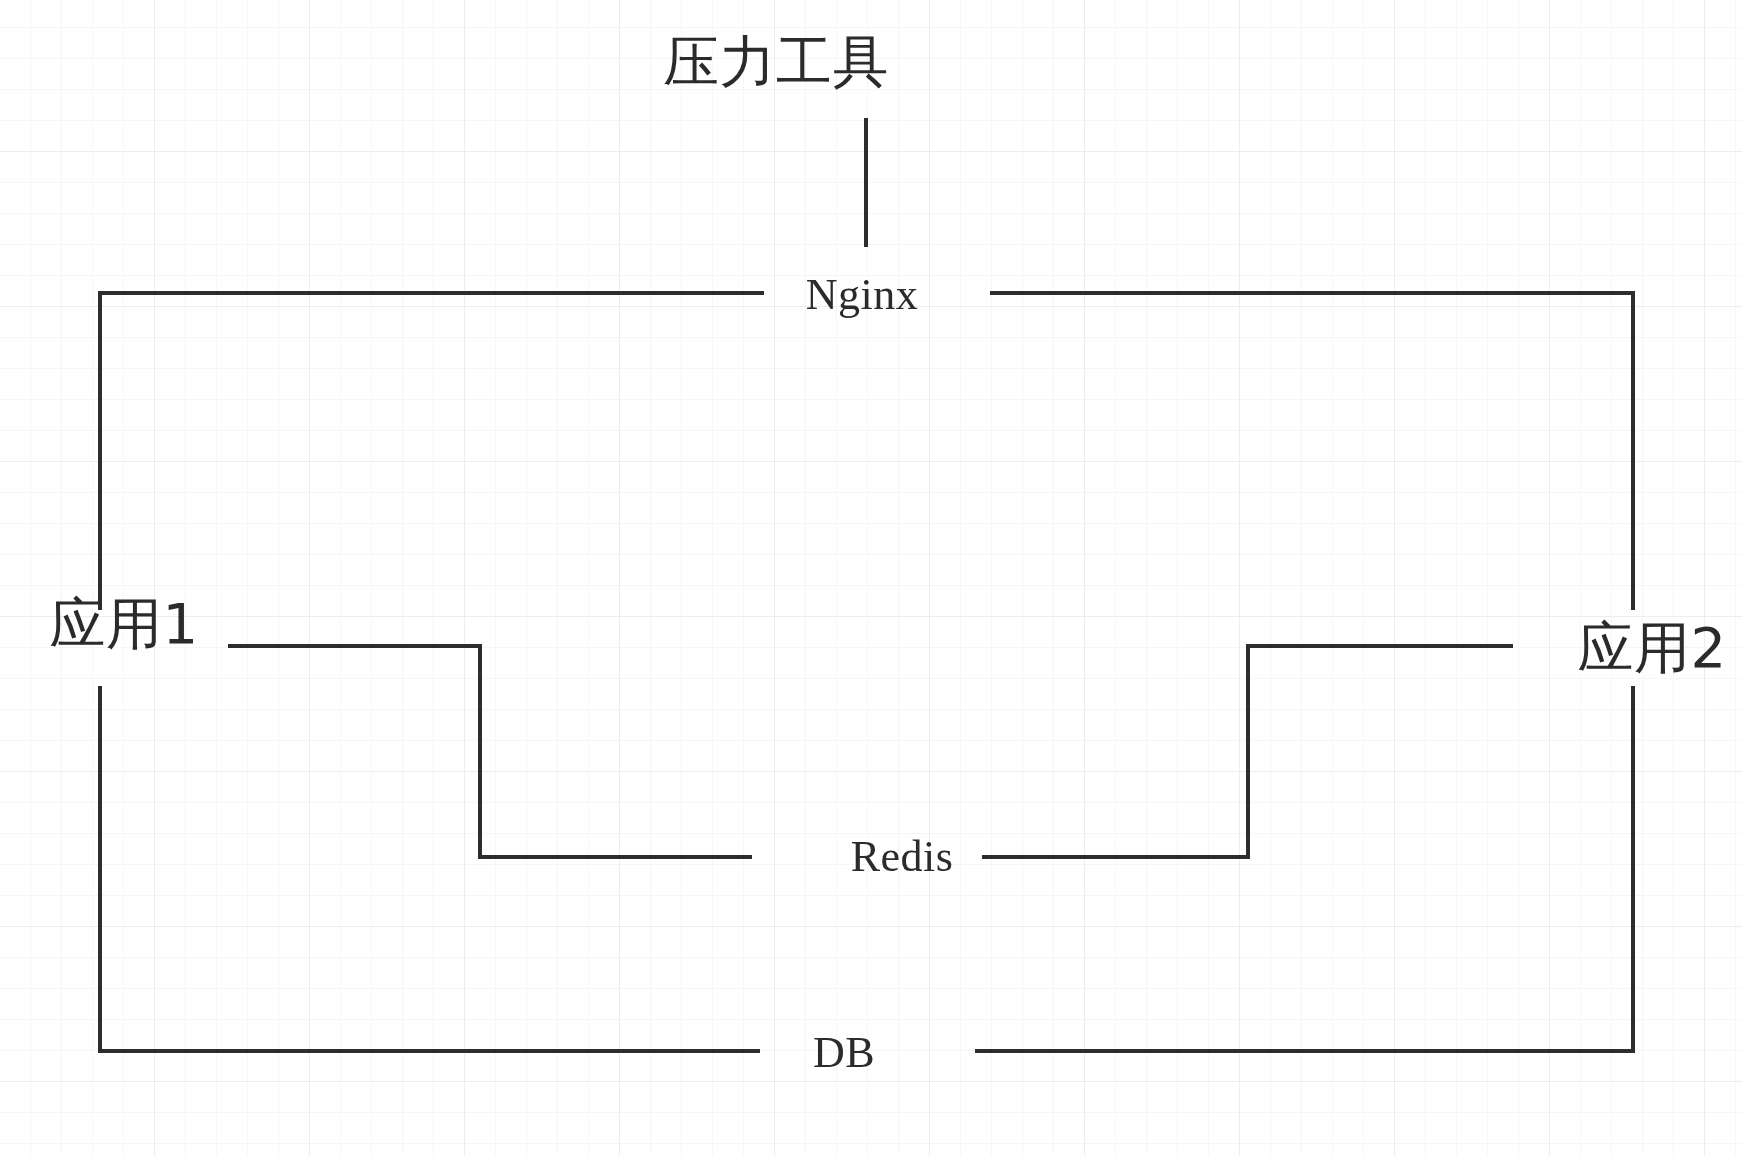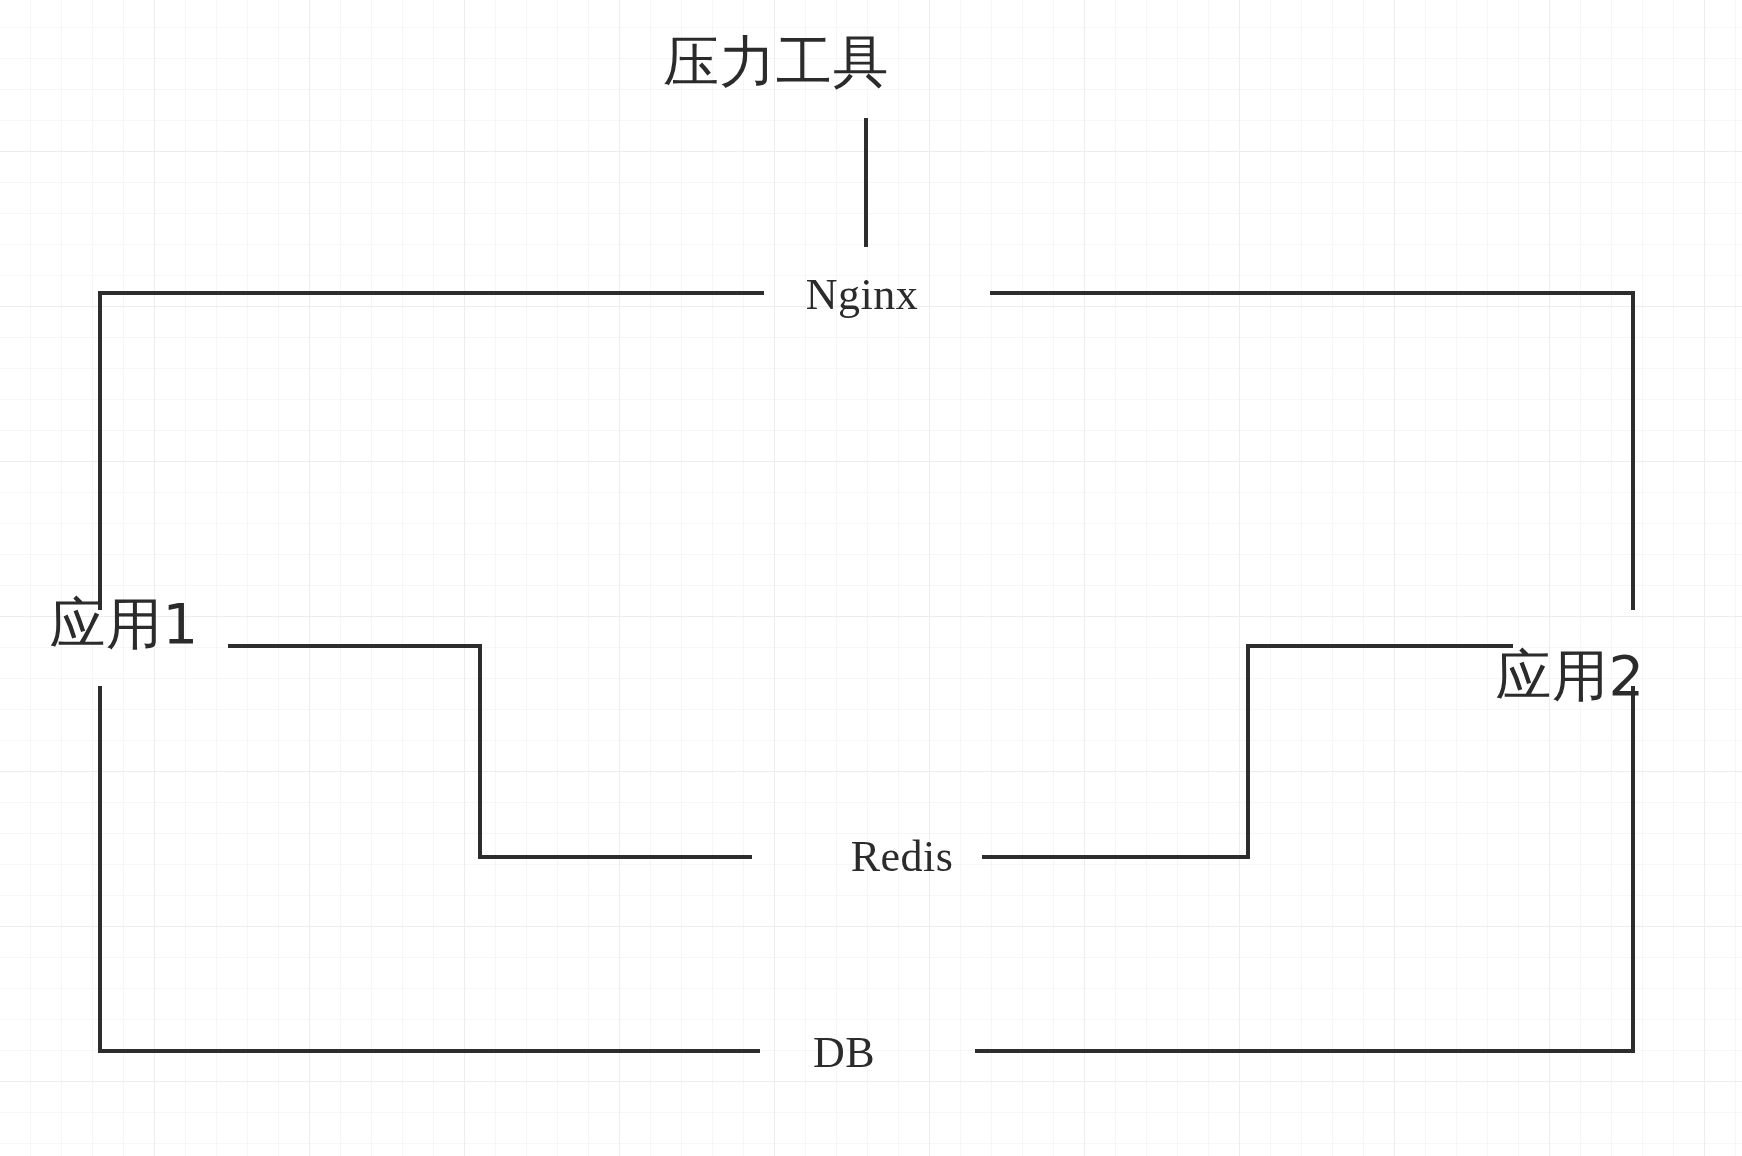--- a/index.html
+++ b/index.html
@@ -43,21 +43,21 @@
     font-family: Liberation Serif, serif;
   }
   .node-label.cn {
     font-family: "DejaVu Sans", "Liberation Sans", sans-serif;
     font-size: 56px;
   }
   
   .n-tool   { left: 776px;  top: 62px;   transform: translate(-50%, -50%); }
   .n-nginx  { left: 862px;  top: 295px;  transform: translate(-50%, -50%); }
   .n-app1   { left: 90px;   top: 624px;  transform: translate(-50%, -50%); margin-left: 34px; }
-  .n-app2   { left: 1570px; top: 648px;  transform: translate(-50%, -50%); margin-top: 28px; }
+  .n-app2   { left: 1652px; top: 648px;  transform: translate(-50%, -50%); }
   .n-redis  { left: 858px;  top: 857px;  transform: translate(-50%, -50%); margin-left: 44px; }
   .n-db     { left: 844px;  top: 1053px; transform: translate(-50%, -50%); }
 </style>
 </head>
 <body>
 
 <div id="stage">
 
   <svg id="edges" viewBox="0 0 1742 1156" width="1742" height="1156" xmlns="http://www.w3.org/2000/svg" fill="none" stroke="#2d2d2d" stroke-width="4" stroke-linecap="butt" stroke-linejoin="miter">
 

